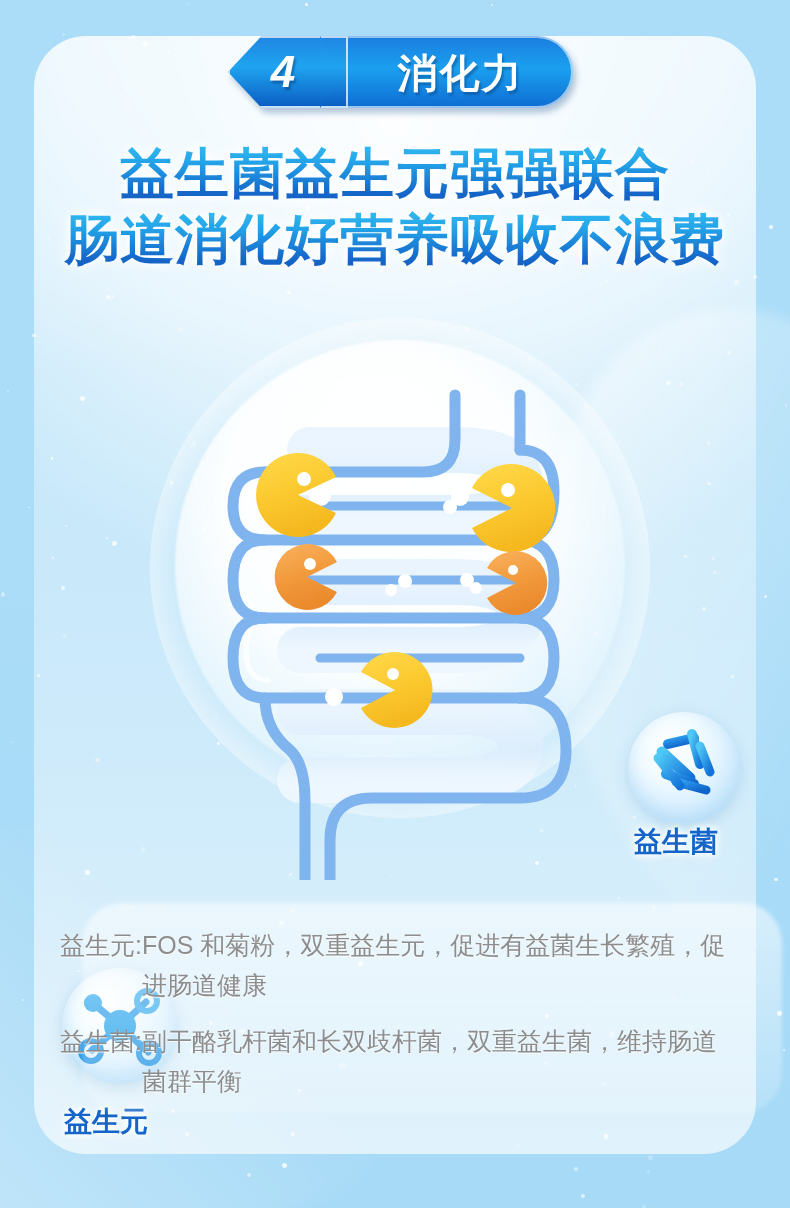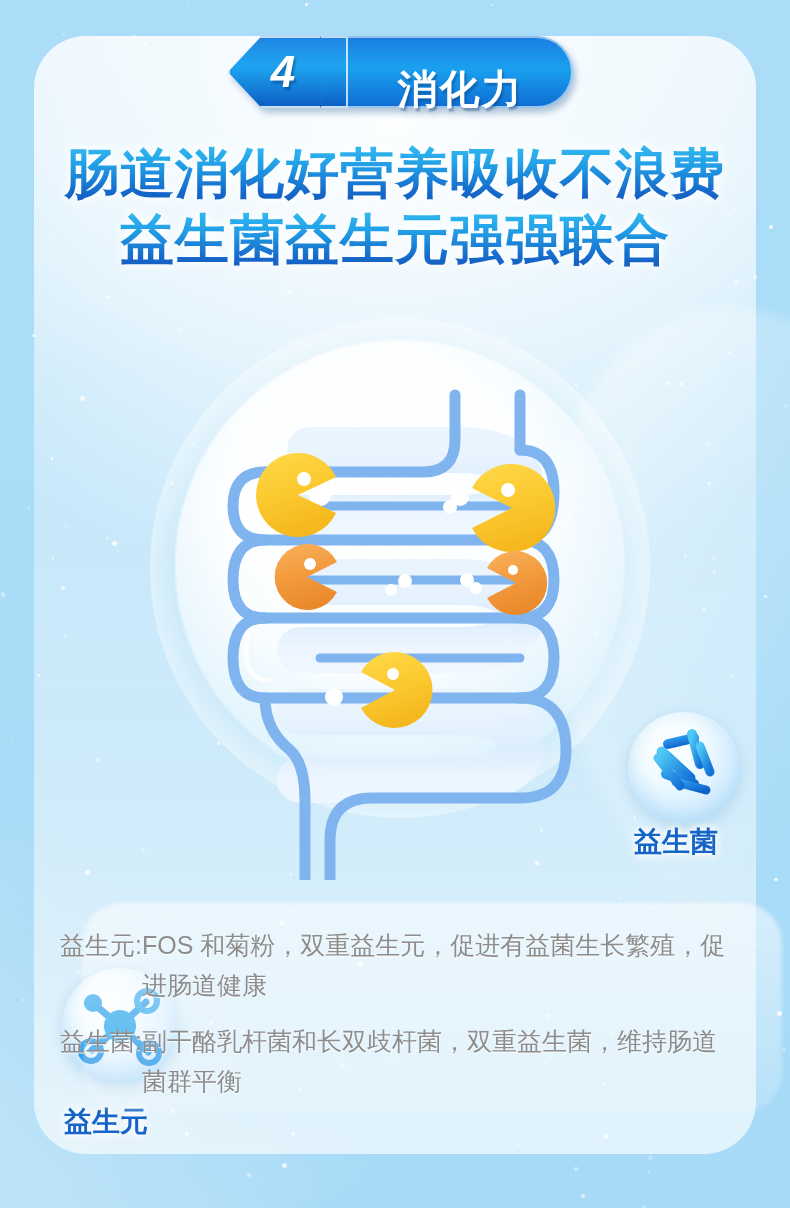--- a/index.html
+++ b/index.html
@@ -59,21 +59,21 @@
     border-right:2px solid rgba(255,255,255,.6);
   }
   .badge-num{
     position:absolute;left:0;top:0;width:110px;height:72px;
     display:flex;align-items:center;justify-content:center;
     font-size:44px;font-style:italic;font-weight:bold;color:#ffffff;
     text-shadow:2px 3px 2px rgba(10,60,120,.45);
     z-index:4;
   }
   .badge-title{
-    position:absolute;left:120px;top:17px;width:225px;height:72px;
+    position:absolute;left:120px;top:1px;width:225px;height:72px;
     display:flex;align-items:center;justify-content:center;
     font-size:40px;font-weight:bold;color:#ffffff;letter-spacing:2px;
     text-shadow:2px 3px 2px rgba(10,60,120,.40);
     z-index:4;
   }
 
   
   .headings{position:absolute;left:0;top:140px;width:790px;text-align:center;}
   .hl{
     font-size:54px;font-weight:bold;line-height:66px;letter-spacing:1px;
@@ -313,22 +313,22 @@
 
   <div class="badge-wrap">
     <div class="badge-pill"></div>
     <div class="badge-hex"></div>
     <div class="badge-hex-arrow"></div>
     <div class="badge-num">4</div>
     <div class="badge-title">消化力</div>
   </div>
 
   <div class="headings">
+    <div class="hl">益生菌益生元强强联合</div>
     <div class="hl">肠道消化好营养吸收不浪费</div>
-    <div class="hl">益生菌益生元强强联合</div>
   </div>
 
   <div class="illus">
     <div class="glow-ring"></div>
     <div class="glow-circle"></div>
 
     <svg class="gut" viewBox="0 0 790 580">
       <defs>
         <linearGradient id="lum" x1="0" y1="0" x2="0" y2="1">
           <stop offset="0%" stop-color="#e9f4ff"></stop>

